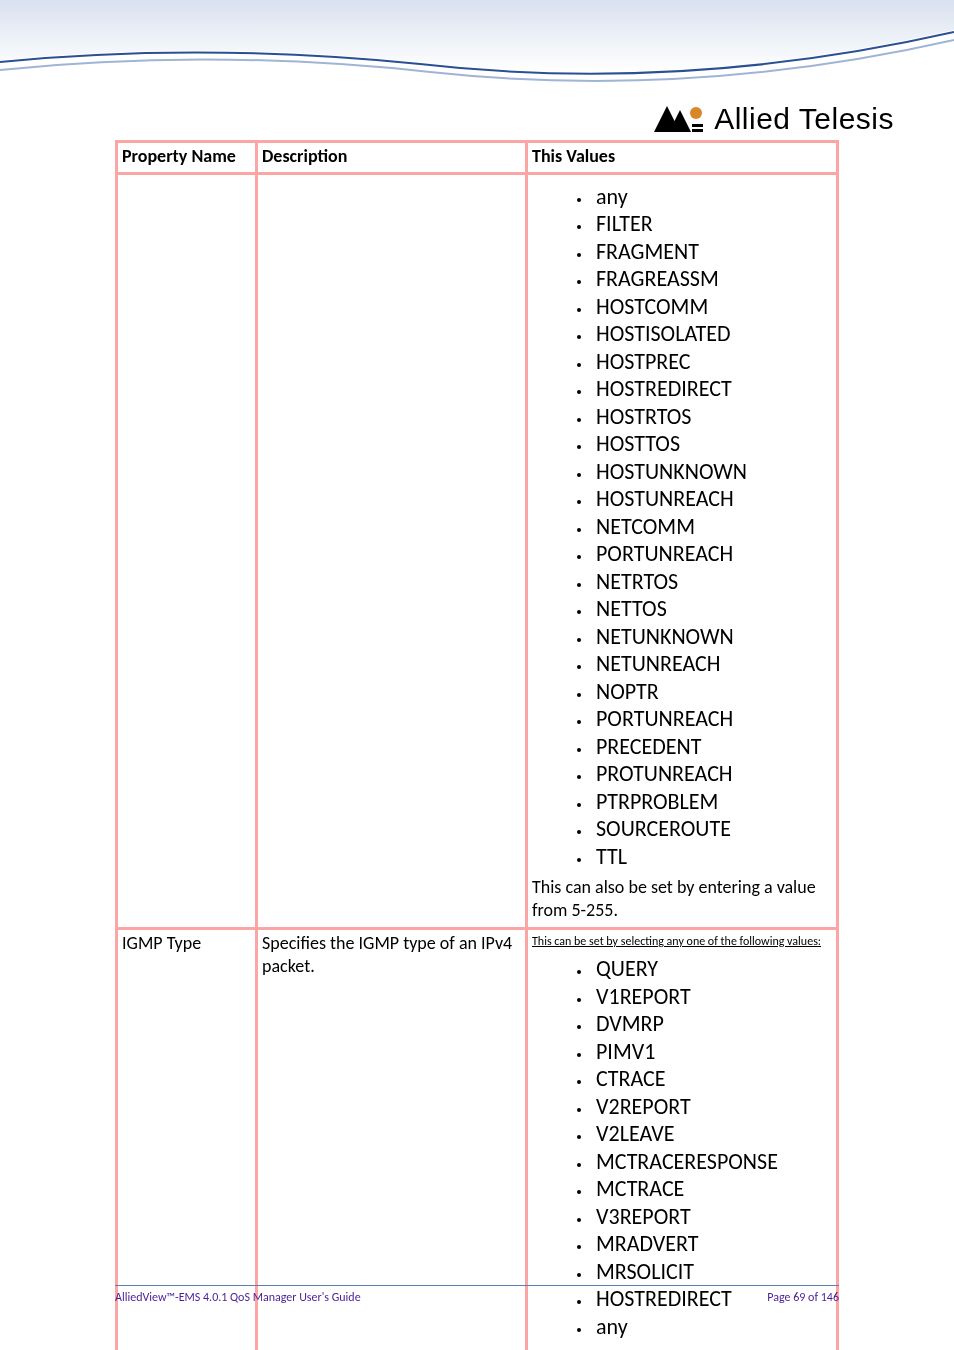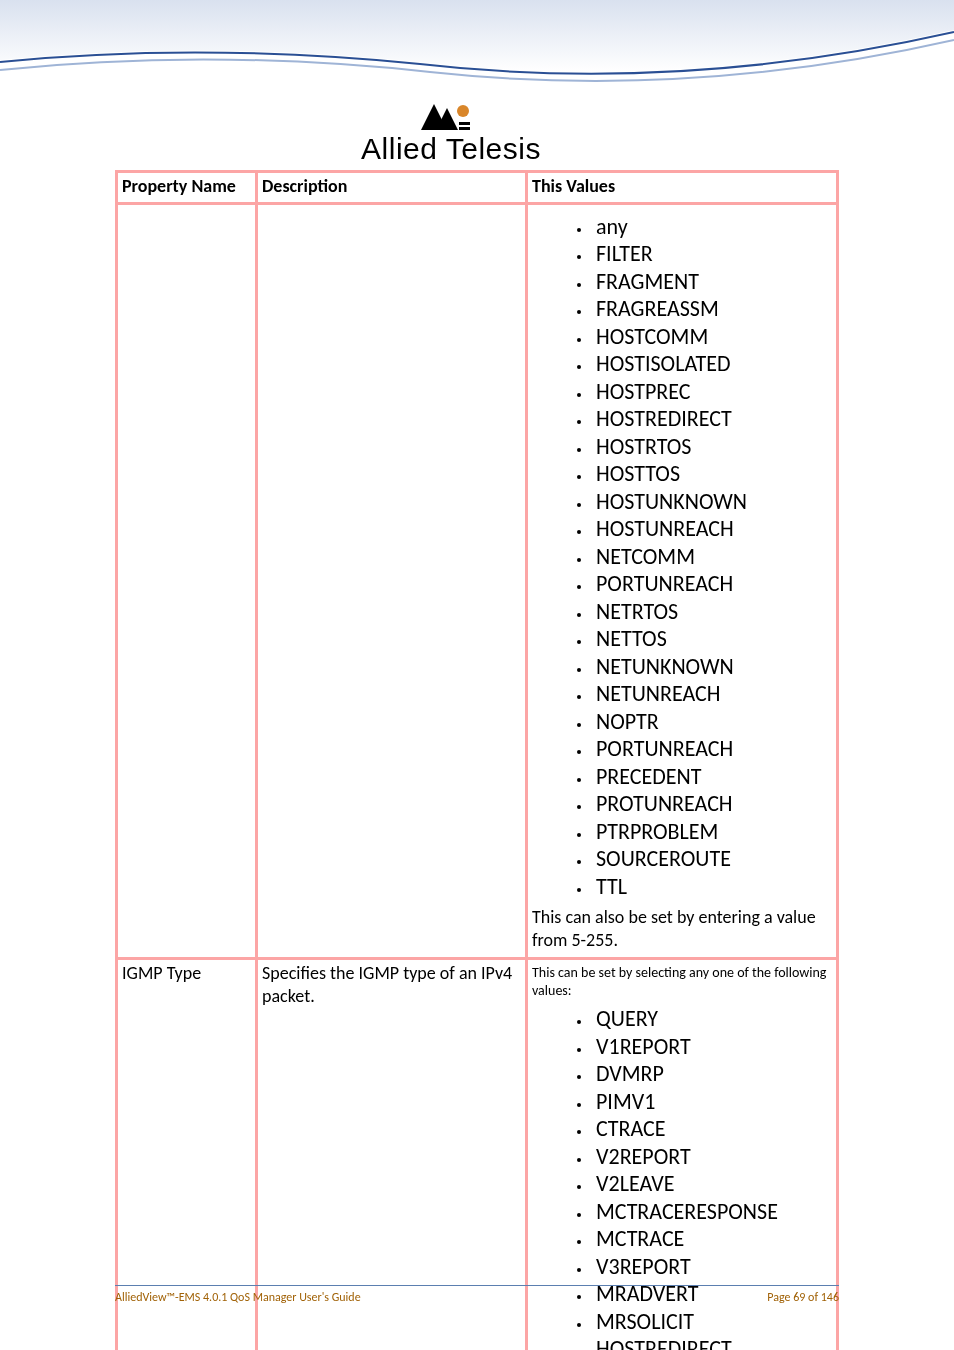--- a/index.html
+++ b/index.html
@@ -21,21 +21,20 @@
     position: absolute;
     top: 0;
     left: 0;
   }
   .logo-row {
     display: flex;
     justify-content: flex-end;
     align-items: center;
     padding: 0 60px 4px 0;
     margin-top: -28px;
-    flex-direction: column;
   }
   .logo-row svg { display: block; }
   .logo-text {
     font-size: 30px;
     font-weight: 400;
     letter-spacing: 0.5px;
     margin-left: 8px;
     font-family: "Segoe UI", "Gill Sans", sans-serif;
   }
   .page {
@@ -73,25 +72,26 @@
   .footer {
     position: absolute;
     left: 115px;
     right: 115px;
     bottom: 46px;
     border-top: 1px solid #5b7fb0;
     padding-top: 4px;
     display: flex;
     justify-content: space-between;
     font-size: 12px;
-    color: #a16207;
+    color: #4c1d95;
   }
   .intro {
-    font-size: 14px;
+    font-size: 12px;
     margin: 2px 0 2px 0;
+    text-decoration: underline;
   }
   .trailer {
     font-size: 18px;
     margin: 6px 0 2px 0;
   }
 </style>
 </head>
 <body>
 
 <div class="banner">

